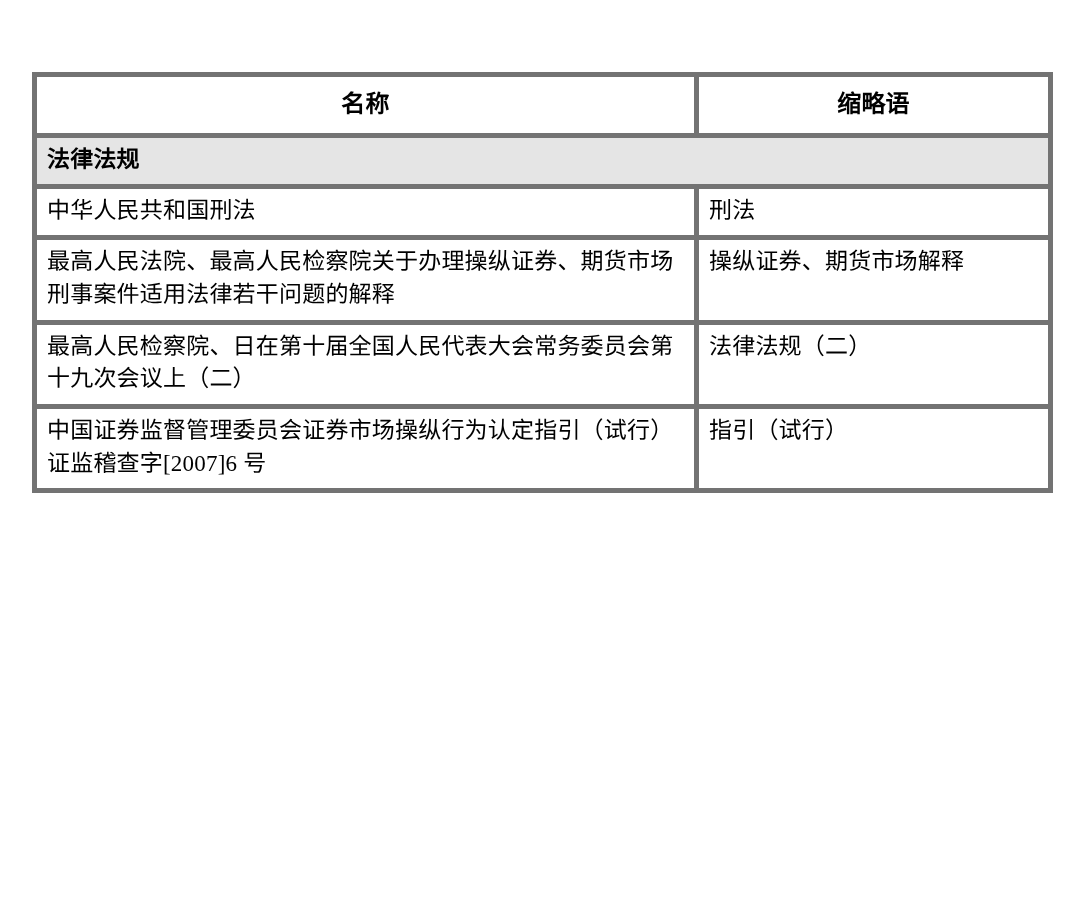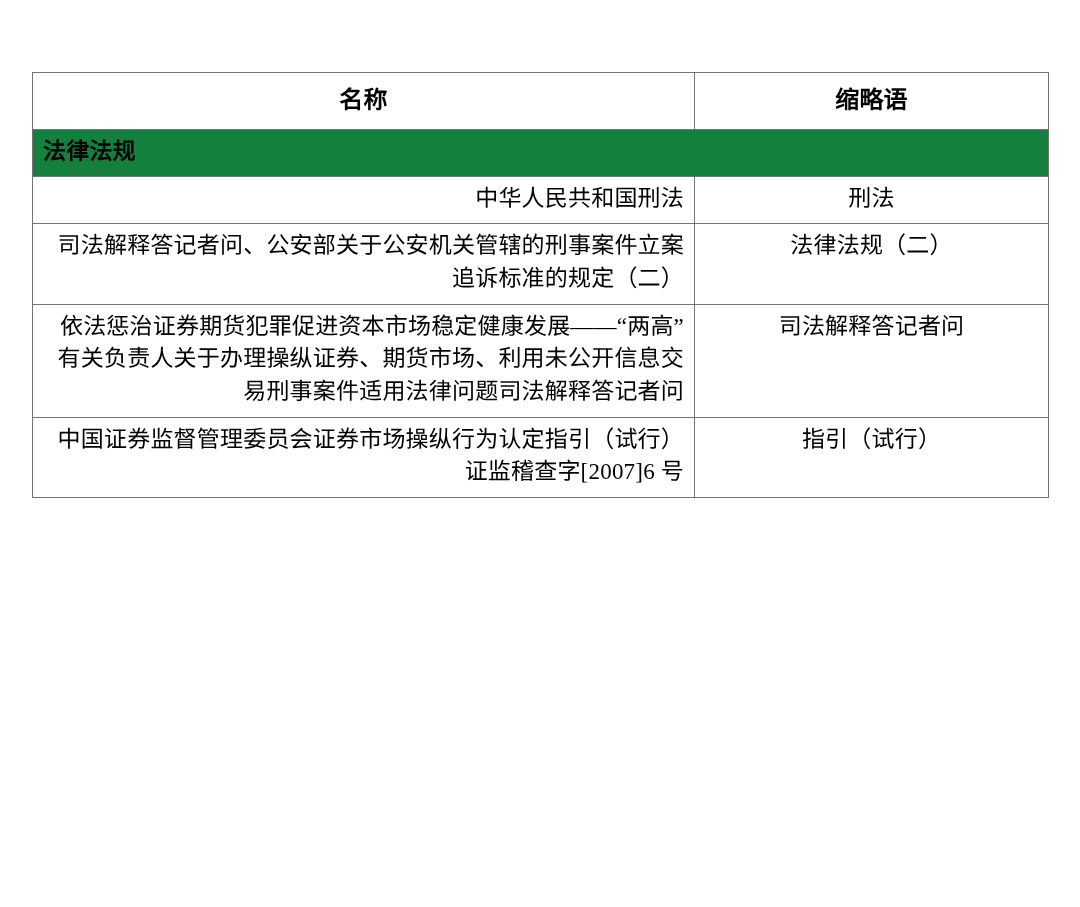--- a/index.html
+++ b/index.html
@@ -29,44 +29,44 @@
   table.abbr-table {
     border-collapse: collapse;
     width: 1016px;
     table-layout: fixed;
   }
   table.abbr-table col.c-name { width: 662px; }
   table.abbr-table col.c-abbr { width: 354px; }
 
   table.abbr-table th,
   table.abbr-table td {
-    border: 1px solid #737373;
+    border: 5px solid #737373;
     vertical-align: top;
     padding: 6px 10px 8px 10px;
     font-size: 23px;
     line-height: 1.42;
     letter-spacing: 0.2px;
     font-family: Liberation Serif, serif;
   }
   table.abbr-table thead th {
     text-align: center;
     font-weight: bold;
     padding-top: 10px;
     padding-bottom: 12px;
     font-size: 24px;
   }
   tr.section-row td {
-    background: #15803d;
+    background: #e5e5e5;
     font-weight: bold;
     padding-top: 6px;
     padding-bottom: 7px;
     font-size: 23px;
   }
-  td.name-cell { text-align: right; }
-  td.abbr-cell { text-align: center; }
+  td.name-cell { text-align: left; }
+  td.abbr-cell { text-align: left; }
 </style>
 </head>
 <body>
 
 <div class="page">
   <div class="table-wrap">
     <table class="abbr-table">
       <colgroup>
         <col class="c-name">
         <col class="c-abbr">
@@ -79,26 +79,26 @@
       </thead>
       <tbody>
         <tr class="section-row">
           <td colspan="2">法律法规</td>
         </tr>
         <tr>
           <td class="name-cell">中华人民共和国刑法</td>
           <td class="abbr-cell">刑法</td>
         </tr>
         <tr>
-          <td class="name-cell">司法解释答记者问、公安部关于公安机关管辖的刑事案件立案追诉标准的规定（二）</td>
-          <td class="abbr-cell">法律法规（二）</td>
+          <td class="name-cell">最高人民法院、最高人民检察院关于办理操纵证券、期货市场刑事案件适用法律若干问题的解释</td>
+          <td class="abbr-cell">操纵证券、期货市场解释</td>
         </tr>
         <tr>
-          <td class="name-cell">依法惩治证券期货犯罪促进资本市场稳定健康发展——“两高”有关负责人关于办理操纵证券、期货市场、利用未公开信息交易刑事案件适用法律问题司法解释答记者问</td>
-          <td class="abbr-cell">司法解释答记者问</td>
+          <td class="name-cell">最高人民检察院、日在第十届全国人民代表大会常务委员会第十九次会议上（二）</td>
+          <td class="abbr-cell">法律法规（二）</td>
         </tr>
         <tr>
           <td class="name-cell">中国证券监督管理委员会证券市场操纵行为认定指引（试行）
 证监稽查字[2007]6 号</td>
           <td class="abbr-cell">指引（试行）</td>
         </tr>
       </tbody>
     </table>
   </div>
 </div>

